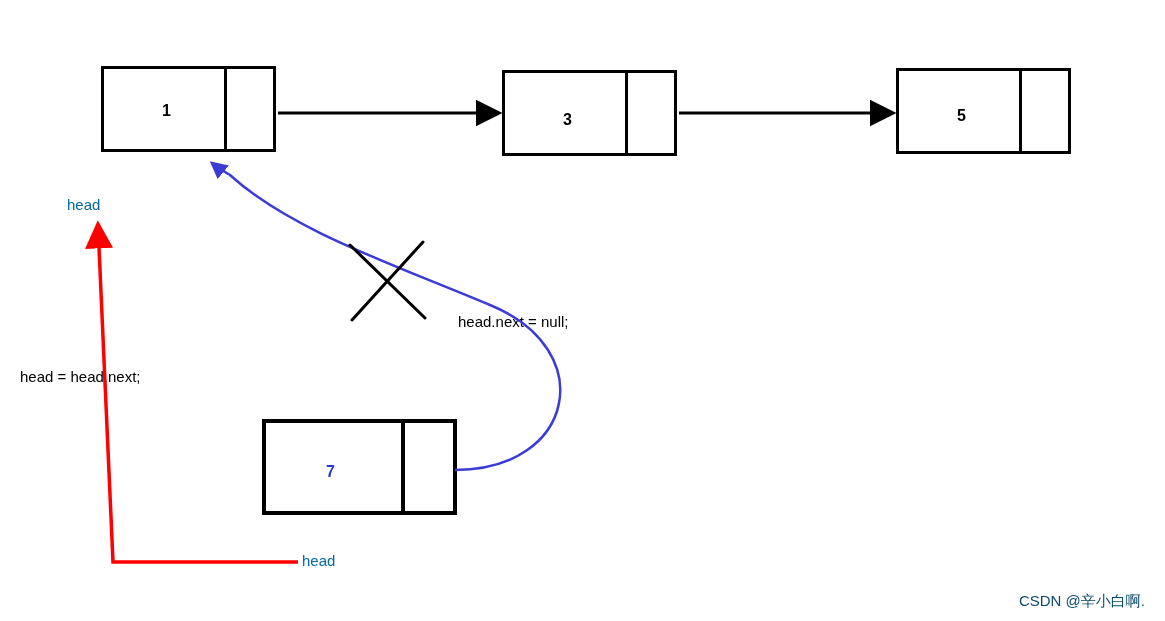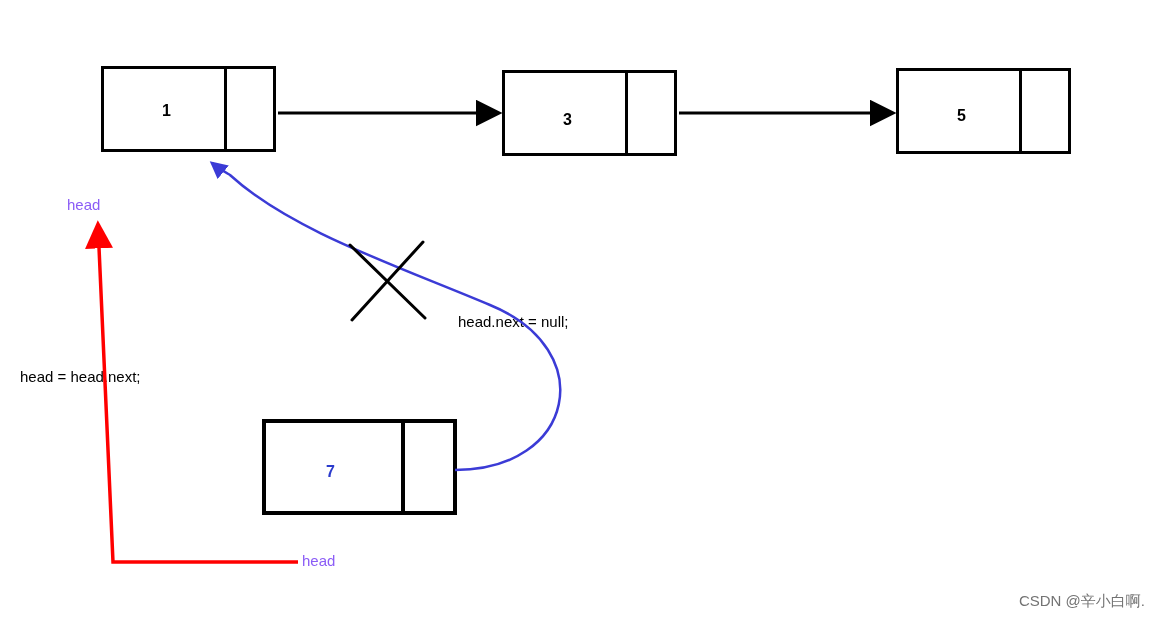--- a/index.html
+++ b/index.html
@@ -35,29 +35,29 @@
       font-weight: bold;
       font-size: 16px;
       color: #000;
     }
     .label-text {
       position: absolute;
       font-size: 15px;
       color: #000;
     }
     .red-text {
-      color: #8b5cf6;
+      color: #0369a1;
       font-size: 15px;
       position: absolute;
     }
     .watermark {
       position: absolute;
       right: 20px;
       bottom: 10px;
-      color: #737373;
+      color: #0c4a6e;
       font-size: 15px;
     }
     svg.overlay {
       position: absolute;
       top: 0;
       left: 0;
       width: 1165px;
       height: 621px;
       pointer-events: none;
     }

